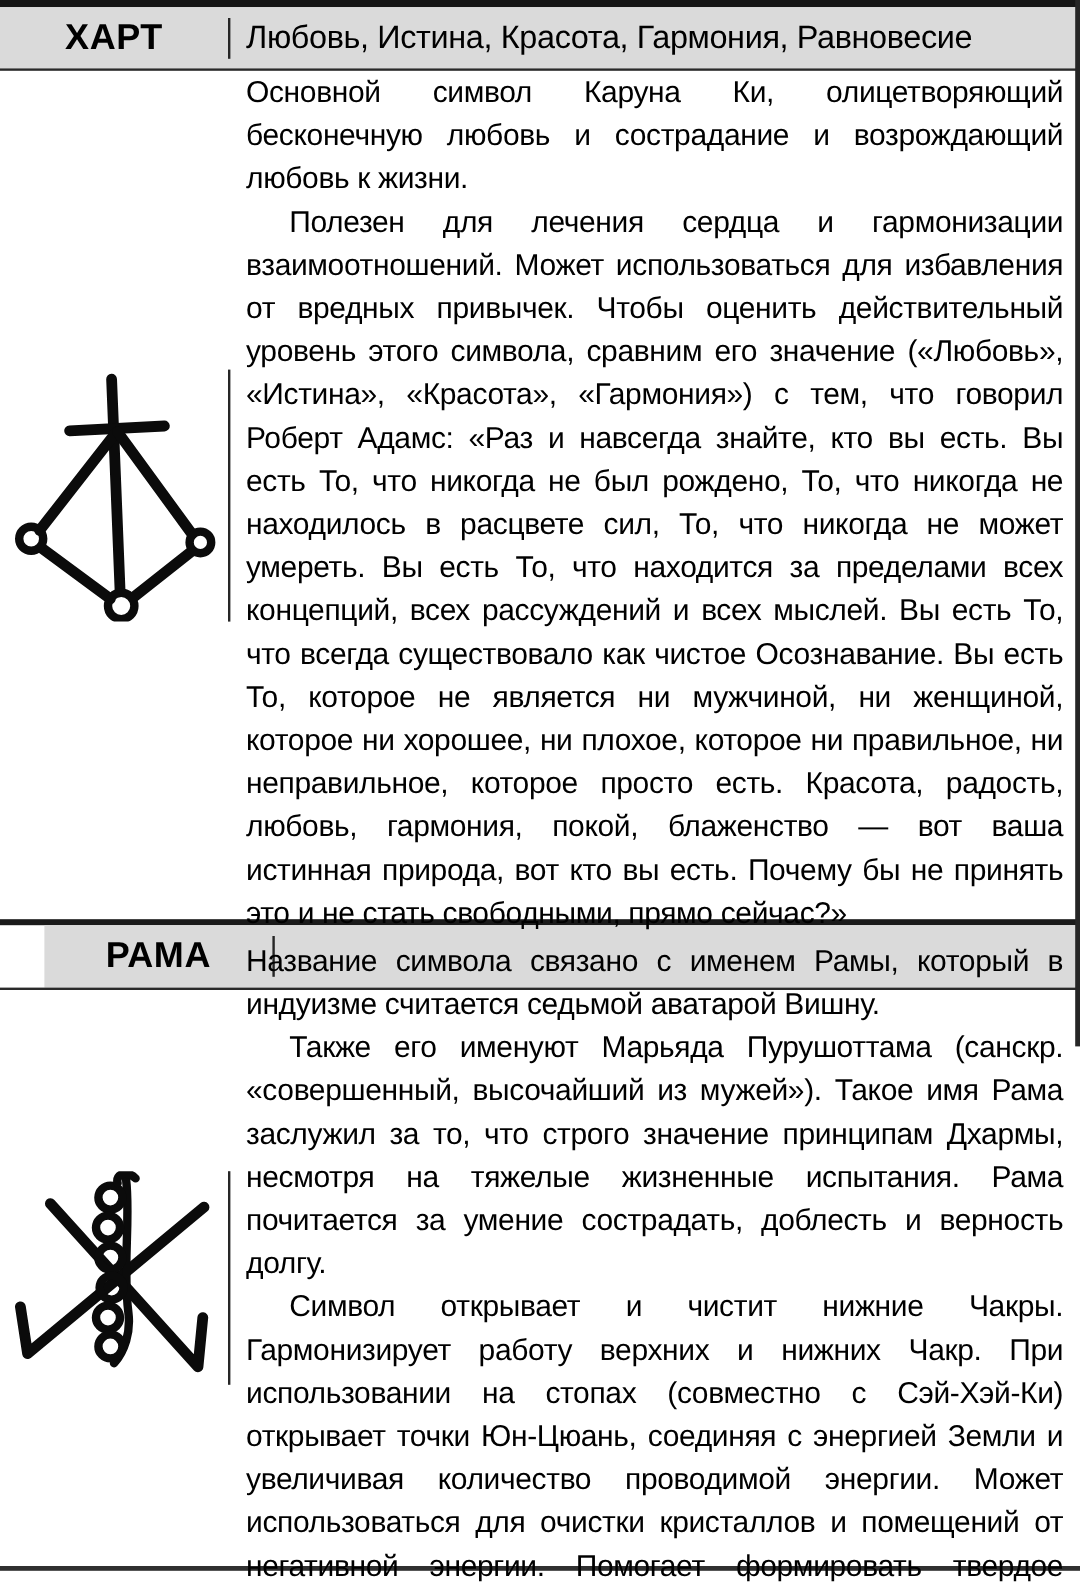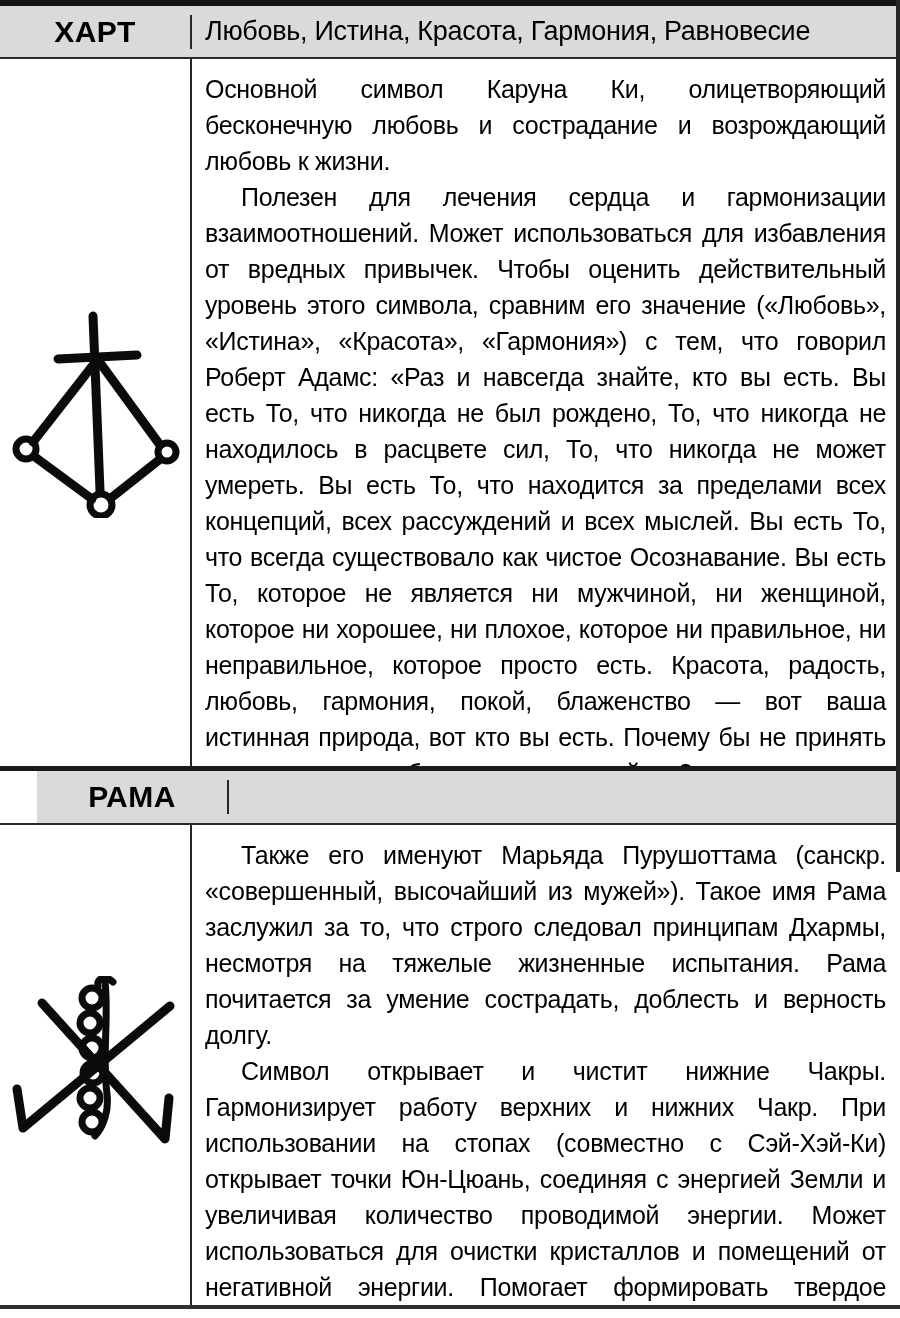--- a/index.html
+++ b/index.html
@@ -13,21 +13,21 @@
     width: 900px;
     height: 1318px;
     background: #fff;
     overflow: hidden;
   }
   .top-rule    { height: 6px; background: #151515; }
   .thin-rule   { height: 2px; background: #2a2a2a; }
   .mid-rule    { height: 5px; background: #1a1a1a; }
   .bottom-rule { height: 4px; background: #303030; }
 
-  .row { display: flex; width: 900px; }
+  .row { display: flex; width: 900px; align-items: center; }
 
   .header-row {
     background: #dadada;
     height: 51px;
     align-items: center;
   }
   .header-row.h2 { height: 52px; margin-left: 37px; }
 
   .cell-left {
     width: 192px;
@@ -154,21 +154,22 @@
         <circle class="stroke" stroke-width="7" cx="80" cy="47" r="10"></circle>
         <circle class="stroke" stroke-width="7" cx="82" cy="72" r="10"></circle>
         <circle class="stroke" stroke-width="7" cx="83" cy="97" r="10"></circle>
         <circle class="stroke" stroke-width="7" cx="80" cy="122" r="10"></circle>
         <circle class="stroke" stroke-width="7" cx="82" cy="146" r="10"></circle>
 
         <path class="stroke" stroke-width="7" d="M103 6 C96 -1, 86 2, 88 10"></path>
       </svg>
     </div>
     <div class="cell-right body-text">
-      <p class="indent">Также его именуют Марьяда Пурушоттама (санскр. «совершенный, высочайший из мужей»). Такое имя Рама заслужил за то, что строго следовал принципам Дхармы, несмотря на тяжелые жизненные испытания. Рама почитается за умение сострадать, доблесть и верность долгу.</p>
+      <p>Название символа связано с именем Рамы, который в индуизме считается седьмой аватарой Вишну.</p>
+      <p class="indent">Также его именуют Марьяда Пурушоттама (санскр. «совершенный, высочайший из мужей»). Такое имя Рама заслужил за то, что строго значение принципам Дхармы, несмотря на тяжелые жизненные испытания. Рама почитается за умение сострадать, доблесть и верность долгу.</p>
       <p class="indent">Символ открывает и чистит нижние Чакры. Гармонизирует работу верхних и нижних Чакр. При использовании на стопах (совместно с Сэй-Хэй-Ки) открывает точки Юн-Цюань, соединяя с энергией Земли и увеличивая количество проводимой энергии. Может использоваться для очистки кристаллов и помещений от негативной энергии. Помогает формировать твердое намерение и достигать материальных целей.</p>
     </div>
   </div>
 
   <div class="bottom-rule"></div>
 
   <div class="right-edge-artifact"></div>
 </div>
 
 </body></html>

